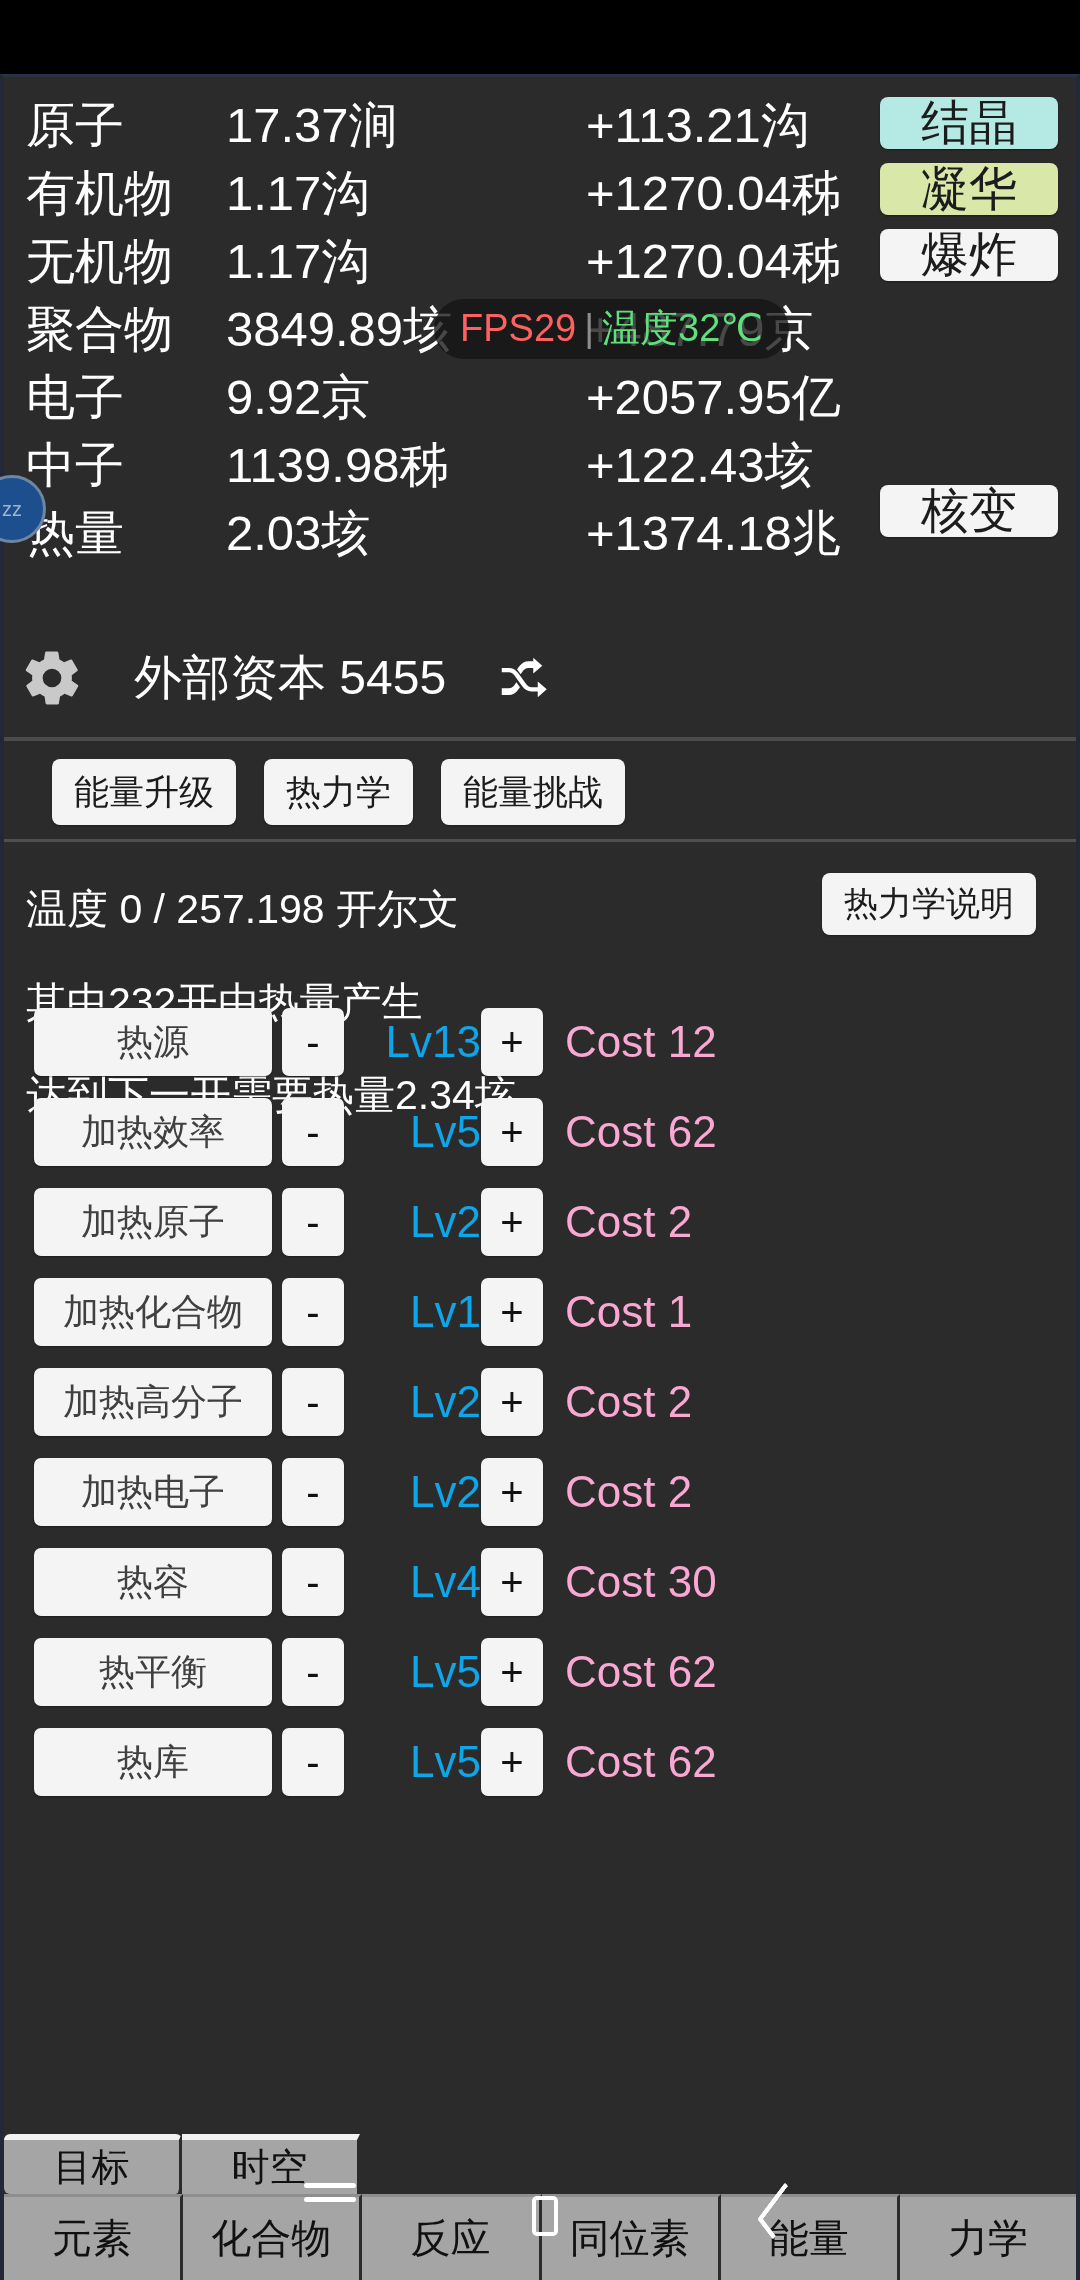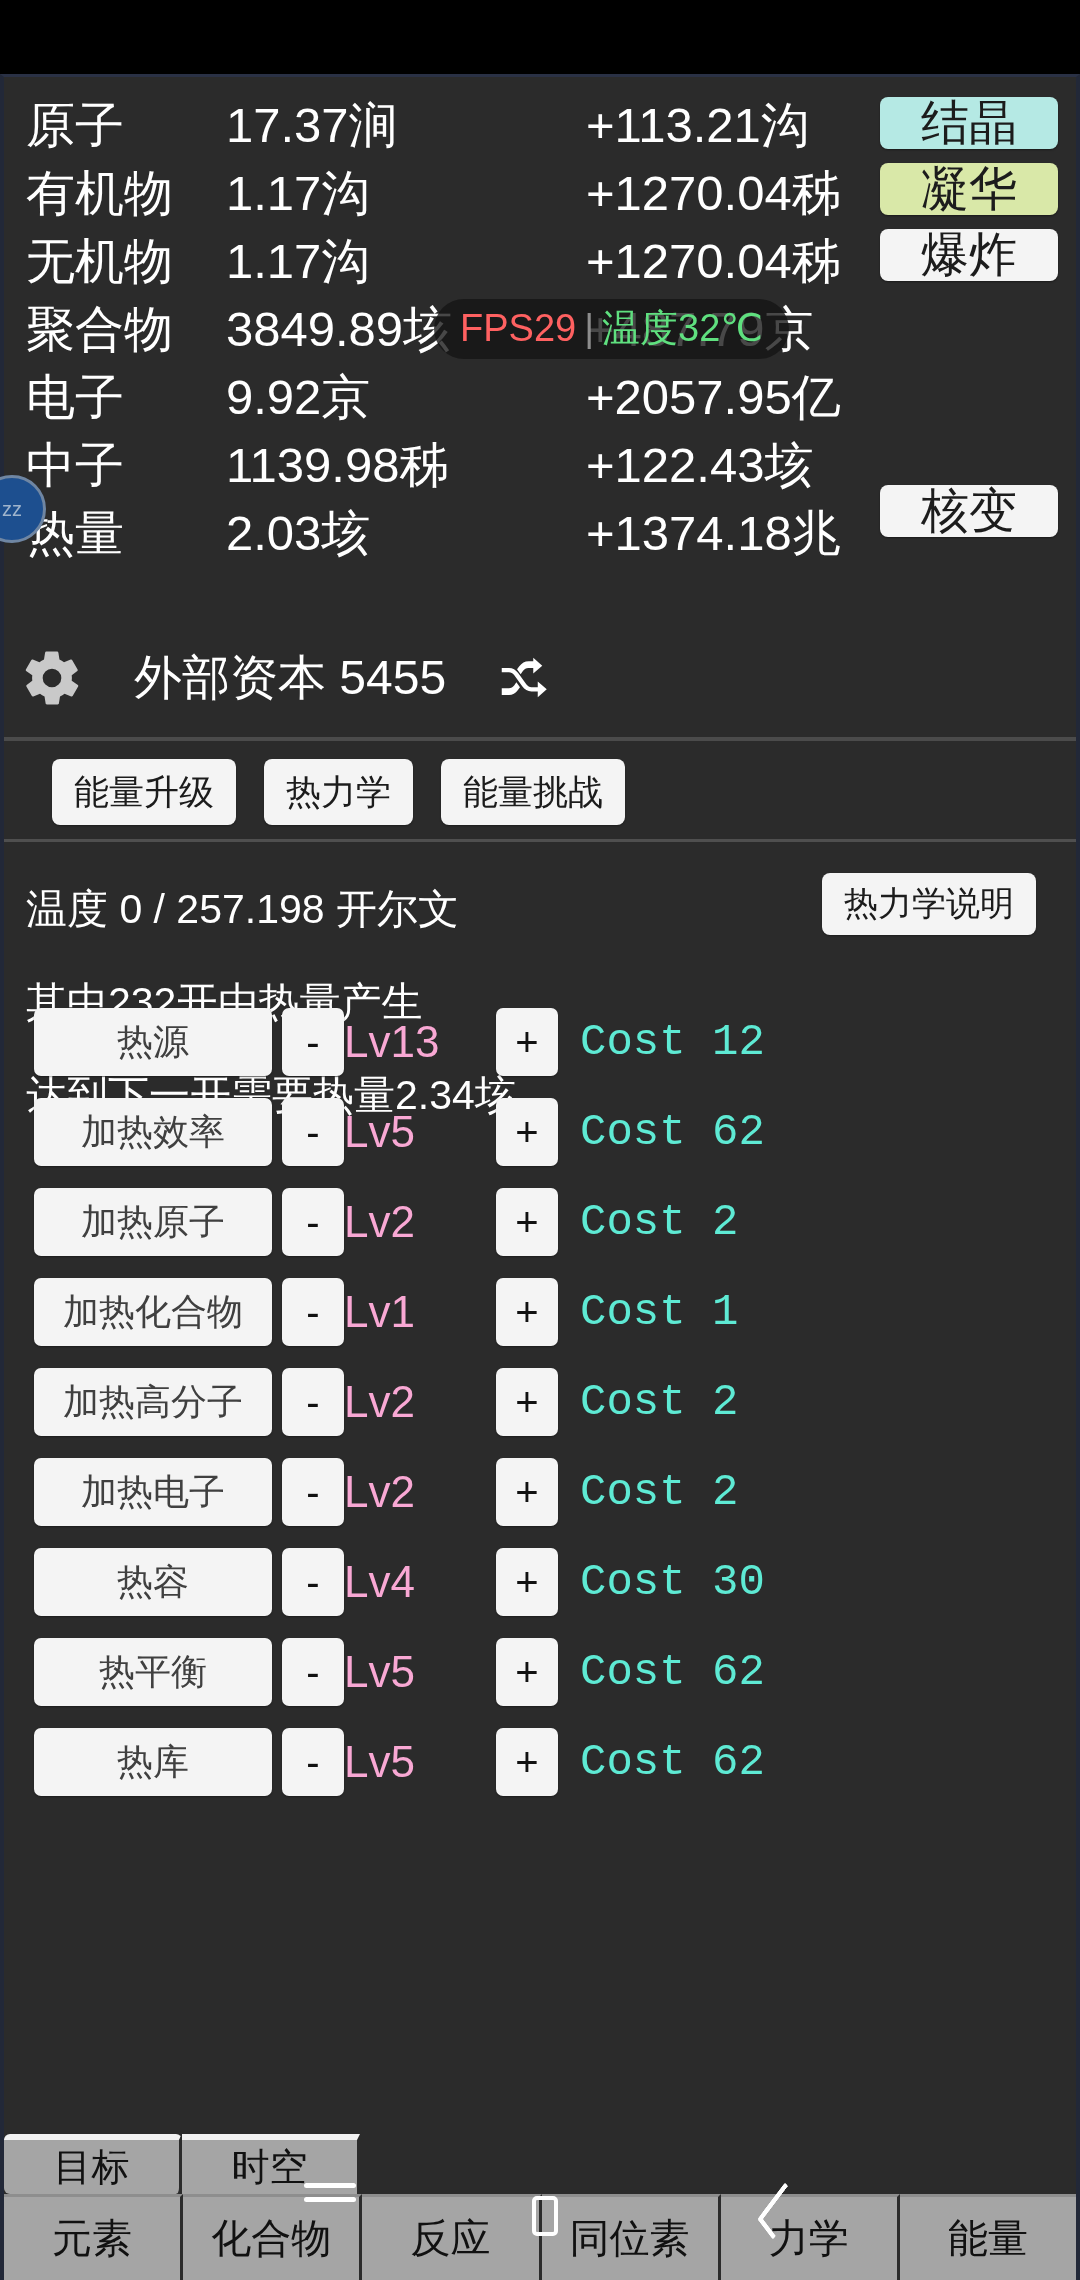--- a/index.html
+++ b/index.html
@@ -122,23 +122,23 @@
     box-shadow:0 1px 2px rgba(0,0,0,.35);
   }
   .up-minus, .up-plus {
     width:62px; height:68px;
     background:#f4f4f4; border-radius:7px;
     display:flex; align-items:center; justify-content:center;
     color:#111; font-size:40px;
     box-shadow:0 1px 2px rgba(0,0,0,.35);
   }
   .up-minus { margin-left:10px; }
-  .up-lv { width:152px; text-align:left; color:#f9a8d4; font-size:44px; }
+  .up-lv { width:137px; text-align:right; color:#0ea5e9; font-size:44px; }
   .up-plus { margin-right:22px; }
-  .up-cost { color:#5eead4; font-size:44px; white-space:nowrap;font-family:Liberation Mono, monospace; }
+  .up-cost { color:#f9a8d4; font-size:44px; white-space:nowrap; }
 
   
   .nav-upper { position:absolute; left:0; bottom:86px; width:100%; height:60px; display:flex; }
   .nav-upper .ntab {
     height:60px; background:#a5a5a5;
     border-right:3px solid #2b2b2b; border-top:6px solid #f2f2f2;
     display:flex; align-items:center; justify-content:center;
     color:#111; font-size:38px;
   }
   .nav-upper .ntab:nth-child(1) { width:178px;border-radius:6px; }
@@ -345,22 +345,22 @@
     <div class="nav-upper">
       <div class="ntab">目标</div>
       <div class="ntab">时空</div>
     </div>
 
     <div class="nav-lower">
       <div class="ntab">元素</div>
       <div class="ntab">化合物</div>
       <div class="ntab">反应</div>
       <div class="ntab">同位素</div>
+      <div class="ntab">能量</div>
       <div class="ntab">力学</div>
-      <div class="ntab">能量</div>
     </div>
 
     <div class="sysnav">
       <div class="sys-recents"></div>
       <div class="sys-back"></div>
       <div class="sys-home"></div>
       <div class="sys-home2"></div>
     </div>
 
   </div>

